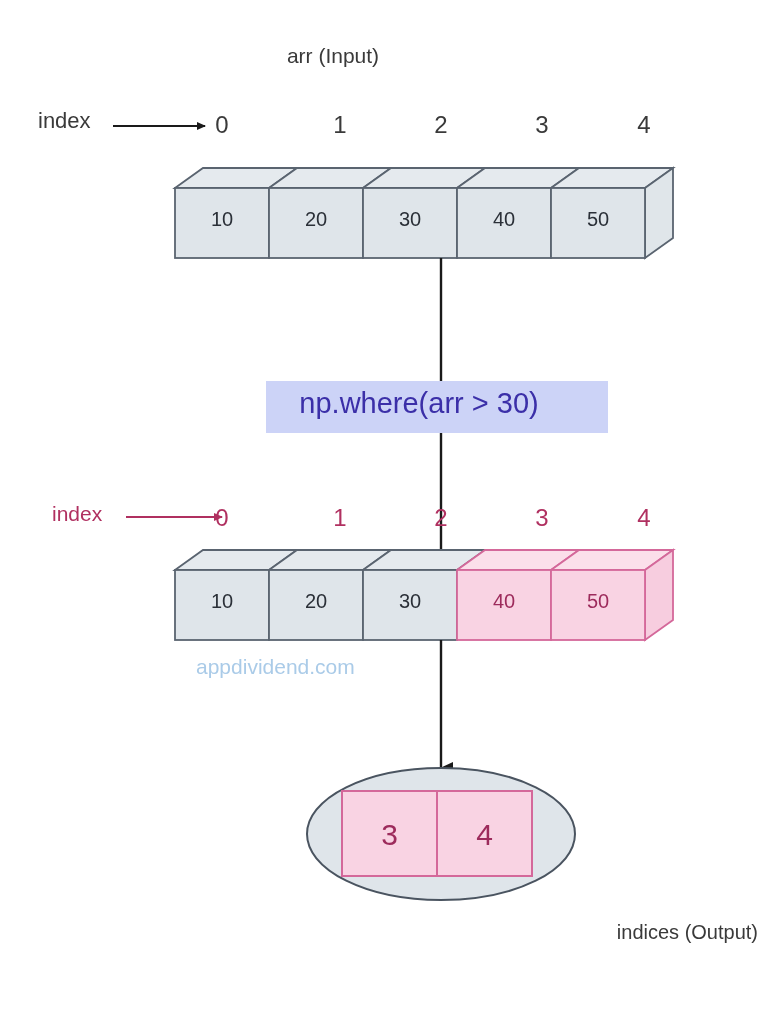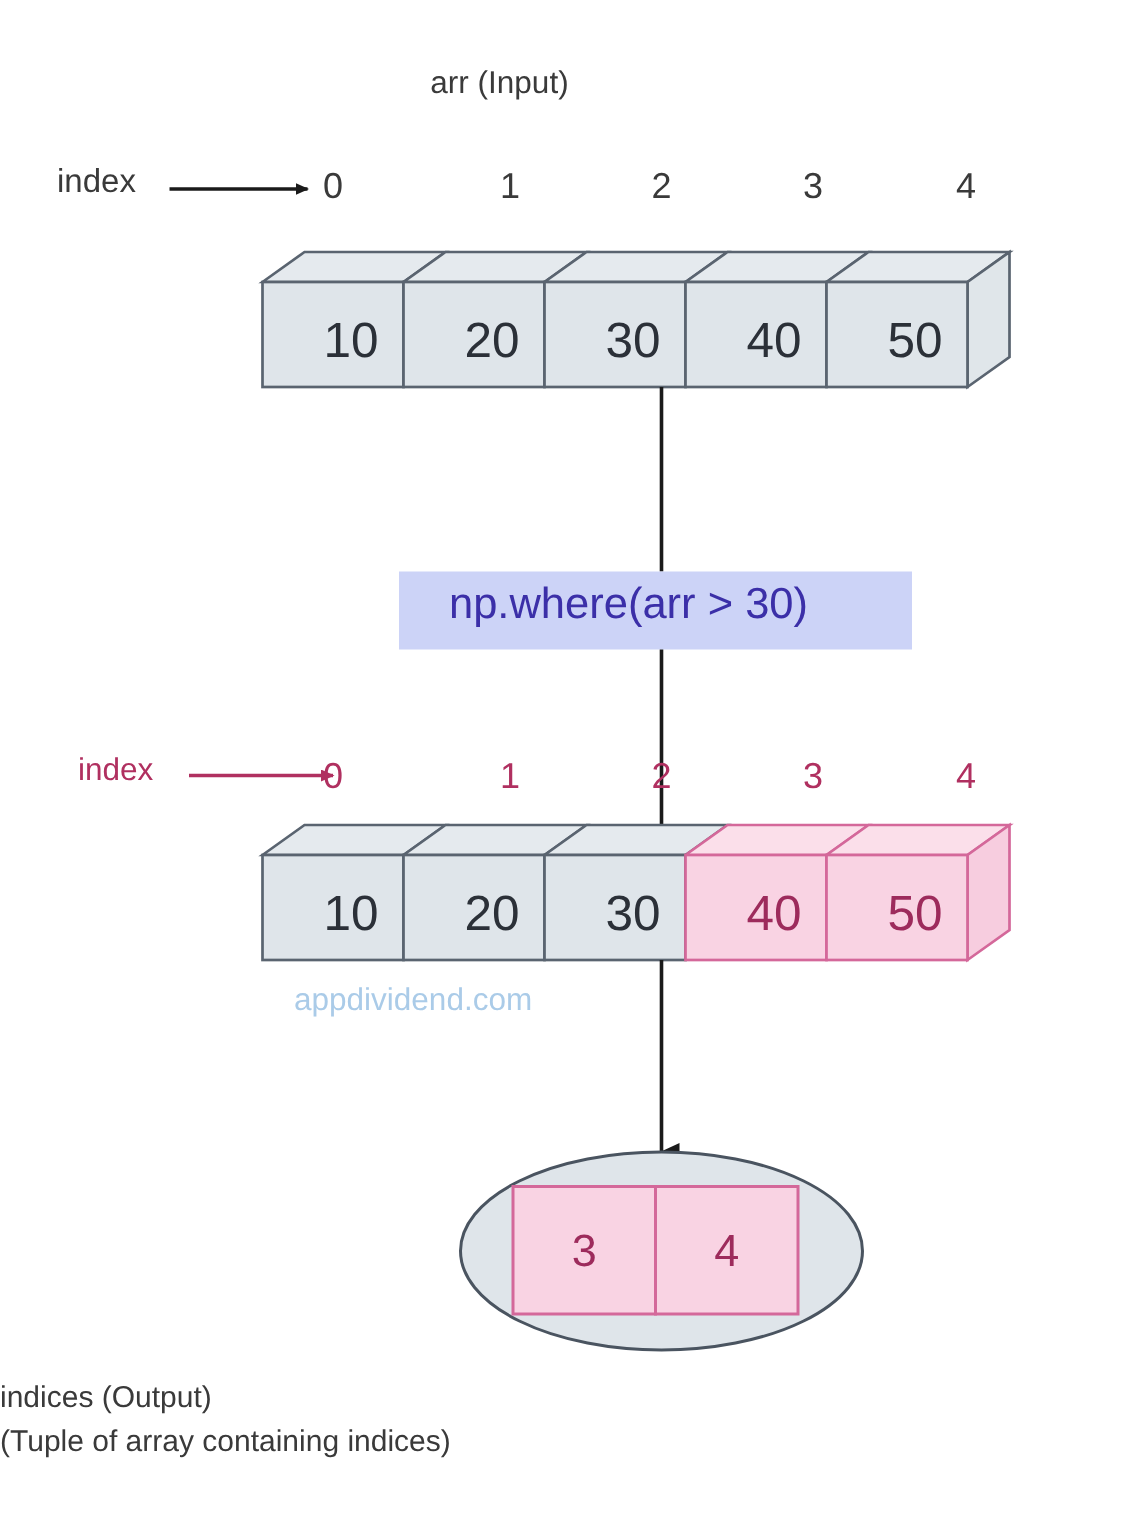--- a/index.html
+++ b/index.html
@@ -35,21 +35,21 @@
   .title-arr {
     left: 0; top: 45px;
     width: 666px;
     text-align: center;
     font-size: 21px;
     color: #3a3a3a;
   }
   .caption {
     left: 0; top: 918px;
     width: 758px;
-    text-align: left;
+    text-align: right;
     font-size: 20px;
     color: #3a3a3a;
     line-height: 1.45;
     white-space: normal;
   }
   
   .index-label-1 {
     left: 38px; top: 110px;
     font-size: 22px;
     color: #3a3a3a;
@@ -65,23 +65,22 @@
     text-align: center;
     color: #3a3a3a;
   }
   .idx-num.pink { color: #b03060; }
 
   
   .cellval {
     position: absolute;
     width: 94px;
     text-align: center;
-    font-size: 33px;
+    font-size: 20px;
     color: #2b3038;
-    padding-left: 12px;
   }
   .cellval.pink { color: #9d2b5c; }
 
   
   .where-text {
     left: 266px; top: 389px;
     width: 306px;
     text-align: center;
     font-size: 29px;
     color: #3b2fa8;
@@ -202,16 +201,15 @@
   <div class="cellval pink" style="left:457px; top:590px;">40</div>
   <div class="cellval pink" style="left:551px; top:590px;">50</div>
 
   <div class="txt watermark">appdividend.com</div>
 
   <div class="outval" style="left:342px; top:818px;">3</div>
   <div class="outval" style="left:437px; top:818px;">4</div>
 
   <div class="txt caption">
     <span>indices (Output)</span><br>
-    <span>(Tuple of array containing indices)</span>
   </div>
 
 </div>
 
 </body></html>

